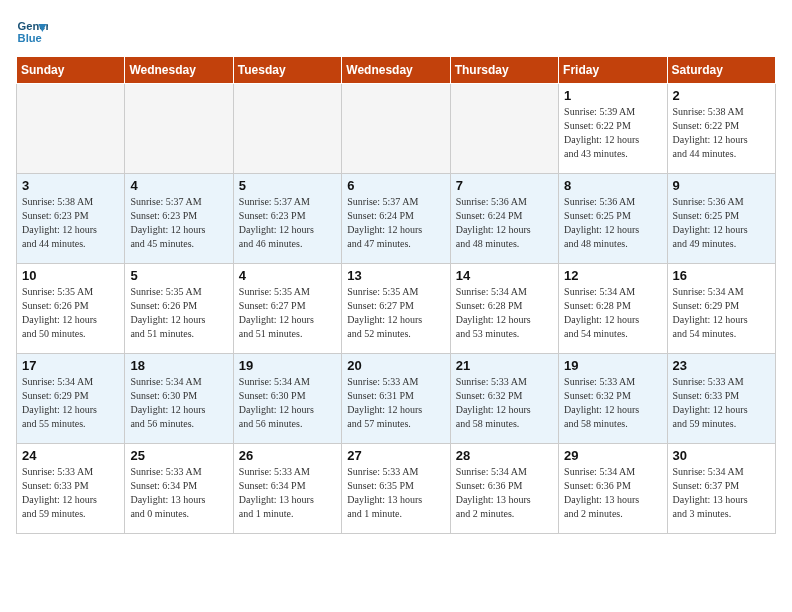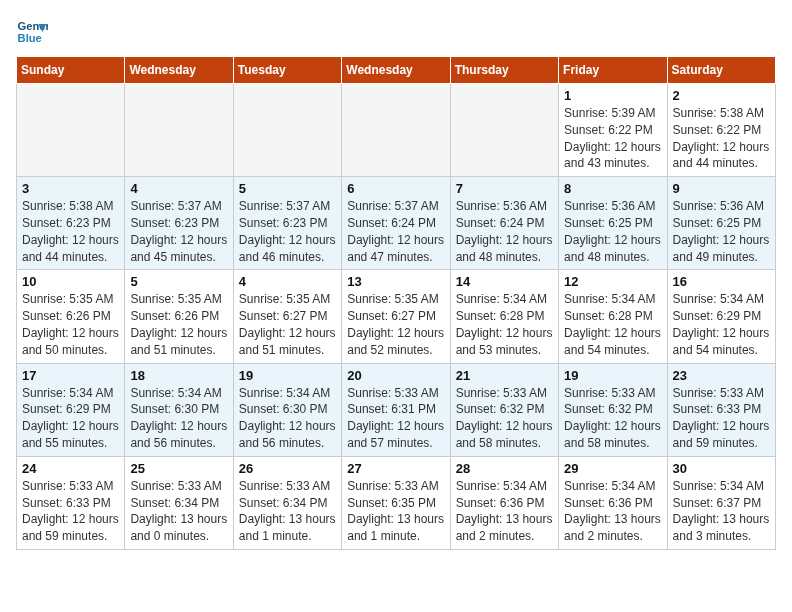--- a/index.html
+++ b/index.html
@@ -64,23 +64,24 @@
       background: #f5f5f5;
     }
     .day-num {
       font-size: 13px;
       font-weight: bold;
       color: #111;
       display: block;
       margin-bottom: 2px;
     }
     .day-info {
-      font-size: 12px;
+      font-size: 10px;
       line-height: 1.4;
       color: #333;
+      font-family: Liberation Serif, serif;
     }
     tr:nth-child(odd) td:not(.empty) {
       background: #fff;
     }
     tr:nth-child(even) td:not(.empty) {
       background: #eaf4fb;
     }
     
     .week-odd td:not(.empty) { background: #fff; }
     .week-even td:not(.empty) { background: #eaf4fb; }

